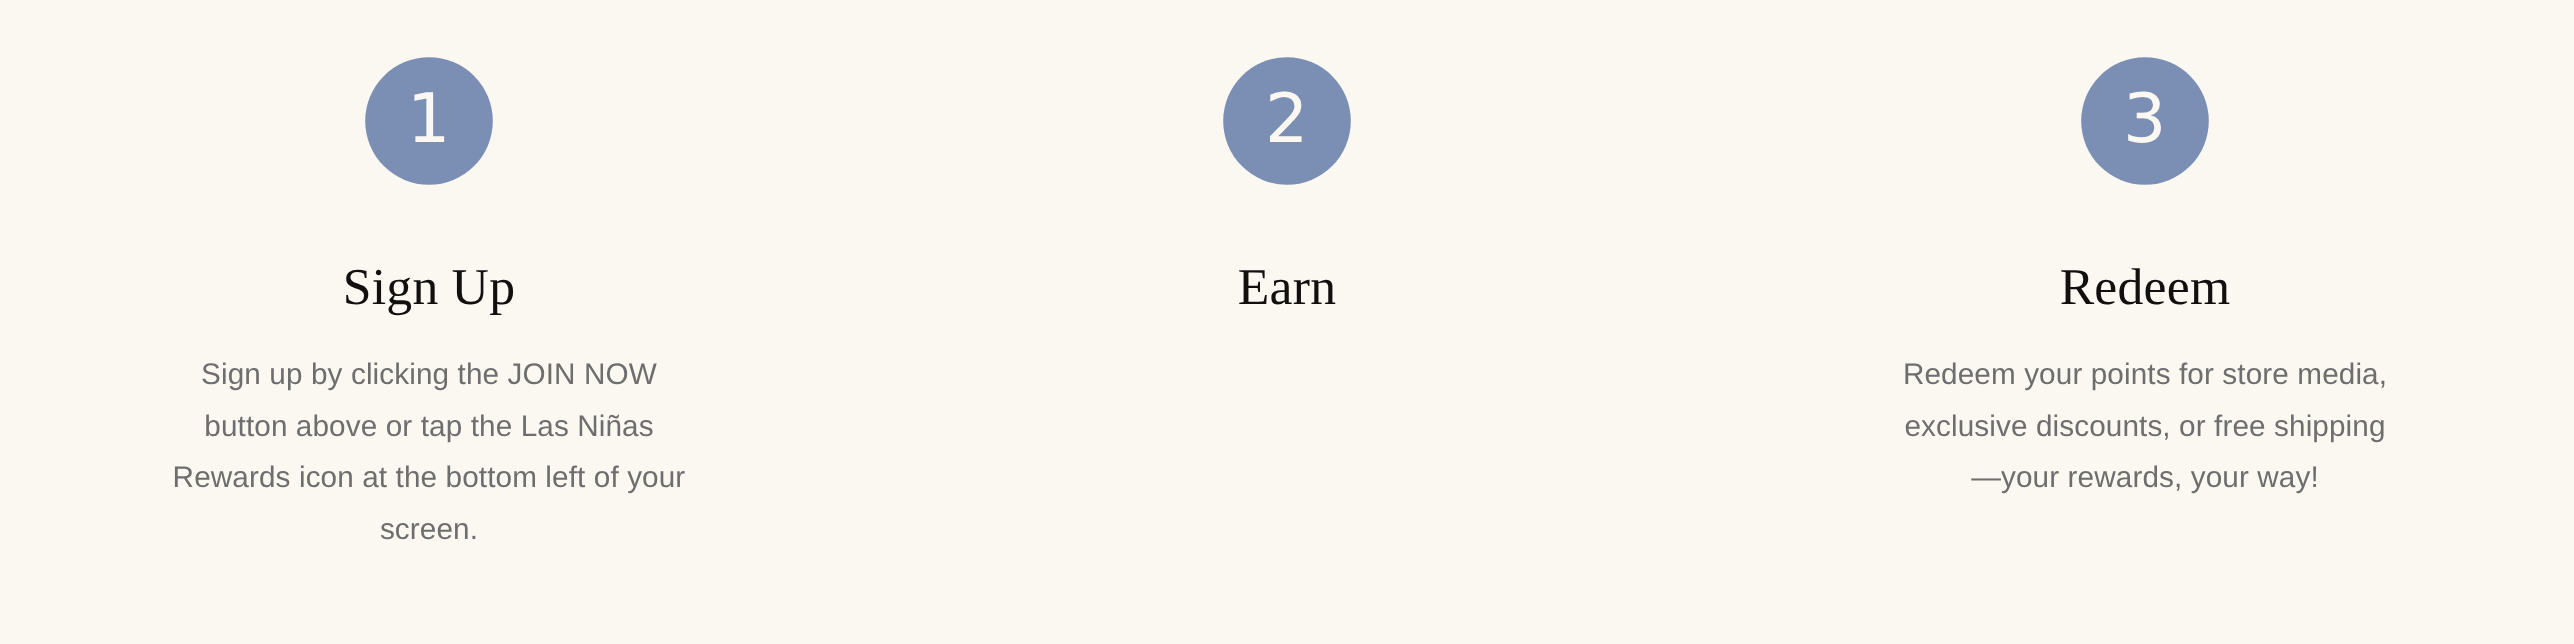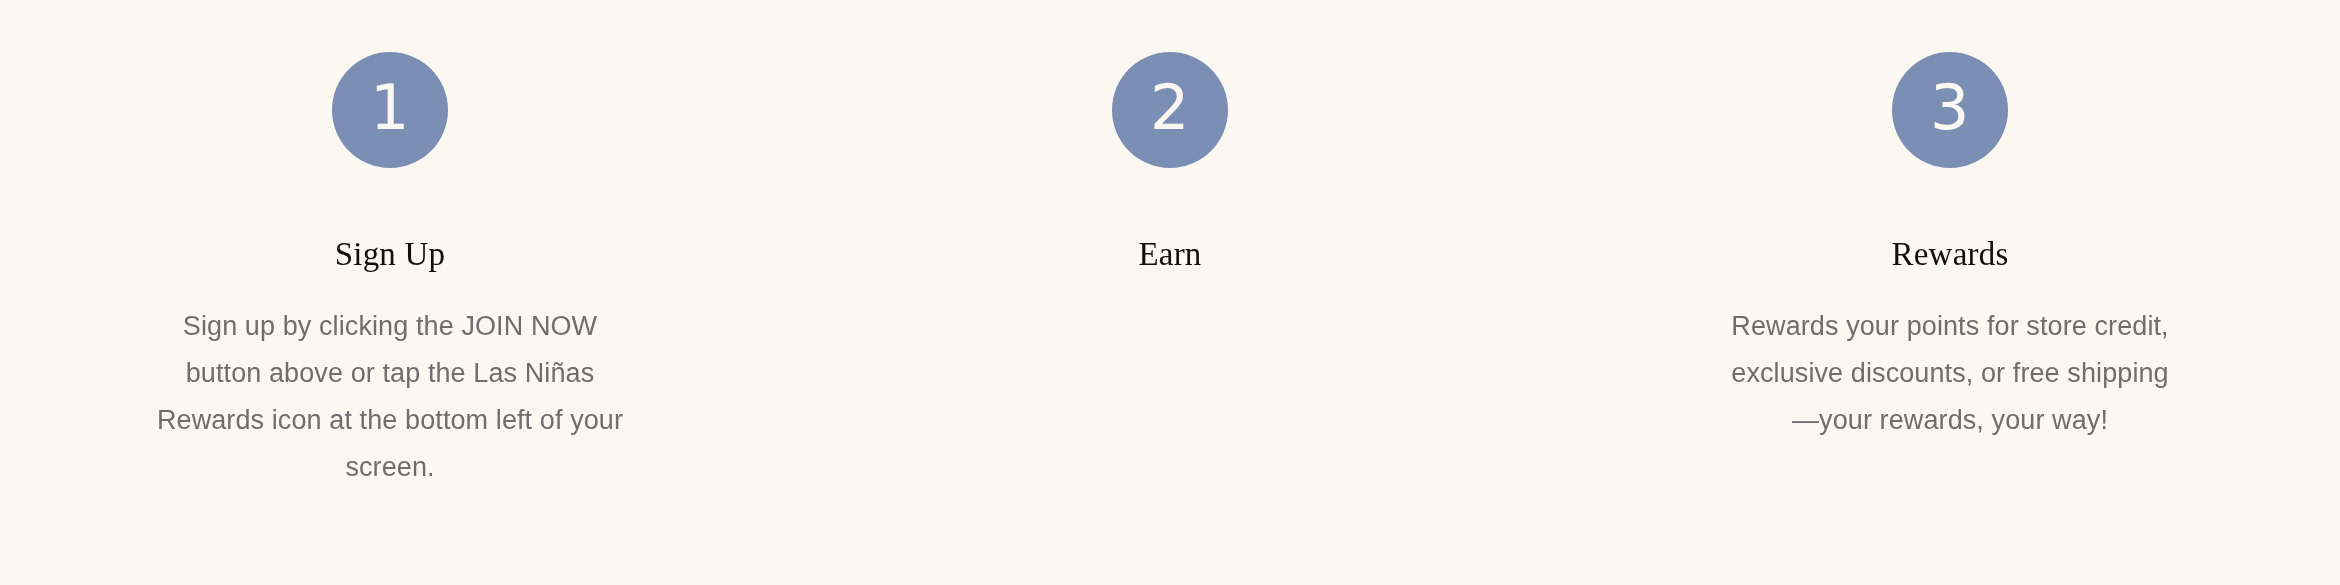--- a/index.html
+++ b/index.html
@@ -56,21 +56,21 @@
     letter-spacing: 0.5px;
     position: relative;
     top: -2px;
   }
 
   .step-title {
     margin: 0;
     padding: 0;
     font-family: "Liberation Serif", serif;
     font-weight: 400;
-    font-size: 33px;
+    font-size: 47px;
     line-height: 1;
     color: #12100E;
     letter-spacing: 0.2px;
     text-align: left;
     margin-top: 70px;
   }
 
   .step-body {
     margin: 0;
     padding: 0;
@@ -105,17 +105,17 @@
     <div class="step-badge">
       <span class="step-badge-number">2</span>
     </div>
     <h3 class="step-title">Earn</h3>
   </div>
 
   <div class="step-column step-column-3">
     <div class="step-badge">
       <span class="step-badge-number">3</span>
     </div>
-    <h3 class="step-title">Rewards</h3>
-    <p class="step-body">Rewards your points for store credit, exclusive discounts, or free shipping—your rewards, your way!</p>
+    <h3 class="step-title">Redeem</h3>
+    <p class="step-body">Redeem your points for store media, exclusive discounts, or free shipping—your rewards, your way!</p>
   </div>
 
 </div>
 
 </body></html>

